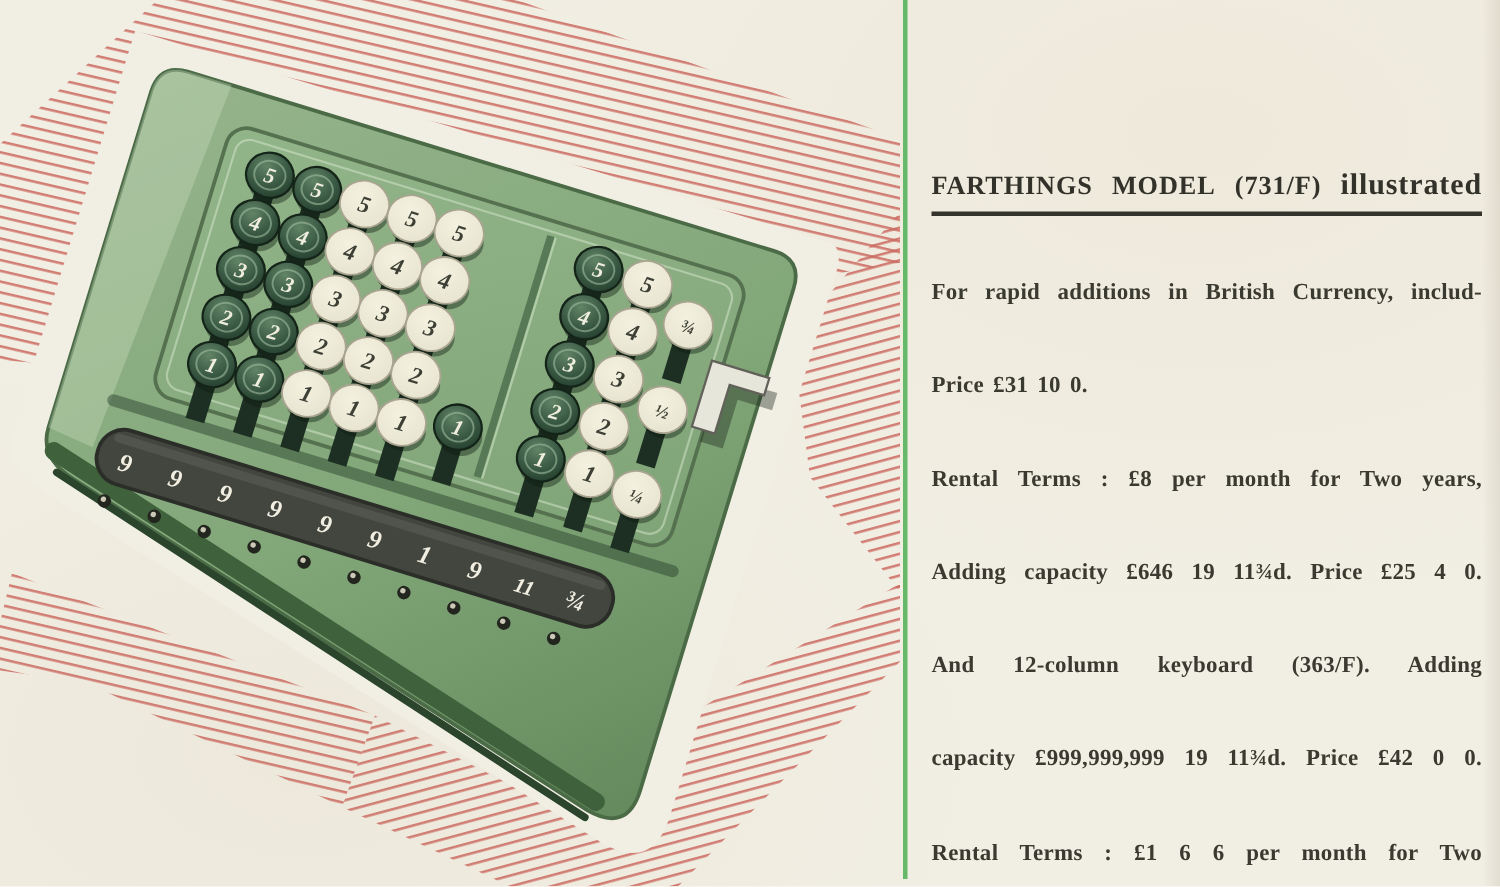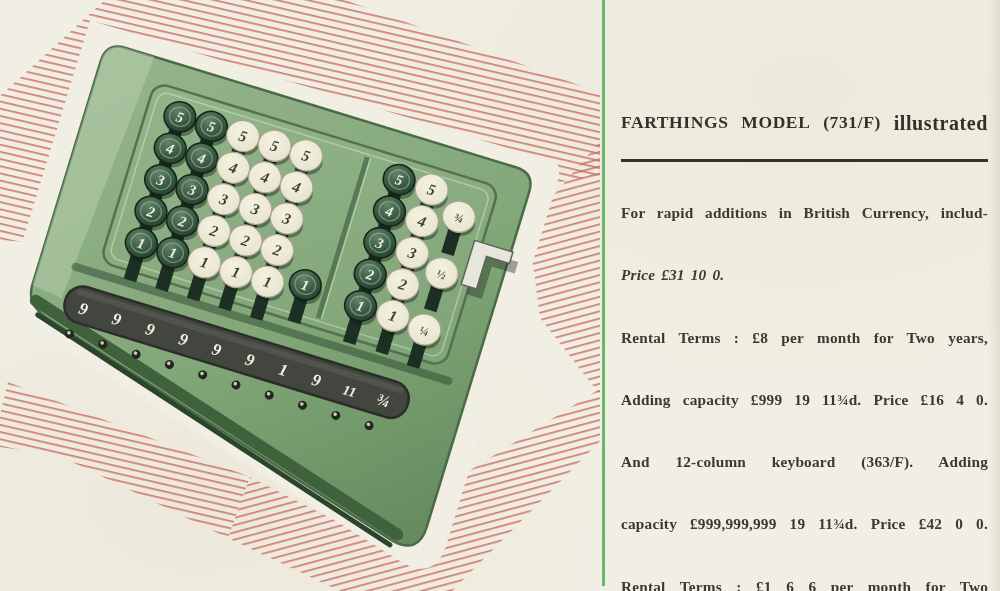--- a/index.html
+++ b/index.html
@@ -7,28 +7,28 @@
         font-family:"Liberation Serif",serif;
         background:
           radial-gradient(ellipse at 80% 15%, rgba(225,215,190,.22), transparent 45%),
           radial-gradient(ellipse at 20% 85%, rgba(215,205,180,.18), transparent 40%),
           #f1eee3;}
   .illus{position:absolute;left:0;top:0;width:600px;height:591px;}
   .fold-divider{position:absolute;left:602px;top:0;width:3px;height:586px;background:#67b96a;}
   .edge-shade{position:absolute;right:0;top:0;width:12px;height:591px;
         background:linear-gradient(to right, rgba(0,0,0,0), rgba(90,80,60,.10));}
   .article{position:absolute;left:621px;top:112px;width:367px;color:#39382e;font-weight:bold;}
-  .title-row{display:flex;justify-content:space-between;align-items:flex-start;
-        font-size:17.5px;letter-spacing:.6px;padding-bottom:24px;border-bottom:3.5px solid #34342c;
+  .title-row{display:flex;justify-content:space-between;align-items:center;
+        font-size:17.5px;letter-spacing:.6px;padding-bottom:6px;border-bottom:3.5px solid #34342c;
         color:#33322a;}
   .title-row .suffix{font-size:20px;}
   .para{margin:0;margin-top:13px;font-size:15.3px;line-height:22.3px;color:#3b3a30;}
   .para.first{margin-top:15px;}
   .para .line{display:block;text-align:justify;text-align-last:justify;word-spacing:2px;letter-spacing:.2px;margin-top:40px;}
-  .para .line.short{text-align-last:left;font-style:italic;}
+  .para .line.short{text-align-last:left;}
   svg text{font-family:"Liberation Serif",serif;}
 </style>
 </head>
 <body>
 
 <div class="page">
 
   <svg class="illus" viewBox="0 0 600 591" width="600" height="591">
     <defs>
       <pattern id="hA" patternUnits="userSpaceOnUse" width="7" height="7" patternTransform="rotate(13)">
@@ -379,21 +379,21 @@
       <span class="suffix">illustrated</span>
     </div>
 
     <p class="para first">
       <span class="line">For rapid additions in British Currency, includ-</span>
       <span class="line short">Price £31 10 0.</span>
       <span class="line">Rental Terms :  £8 per month for Two years,</span>
     </p>
 
     <p class="para">
-      <span class="line">Adding capacity £999 19 11¾d.  Price £16 4 0.</span>
+      <span class="line">Adding capacity £646 19 11¾d.  Price £25 4 0.</span>
     </p>
 
     <p class="para">
       <span class="line">And 12-column keyboard (363/F).  Adding</span>
       <span class="line">capacity £999,999,999 19 11¾d.  Price £42 0 0.</span>
       <span class="line">Rental Terms :  £1 6 6 per month for Two</span>
     </p>
   </div>
 
   <div class="edge-shade"></div>

